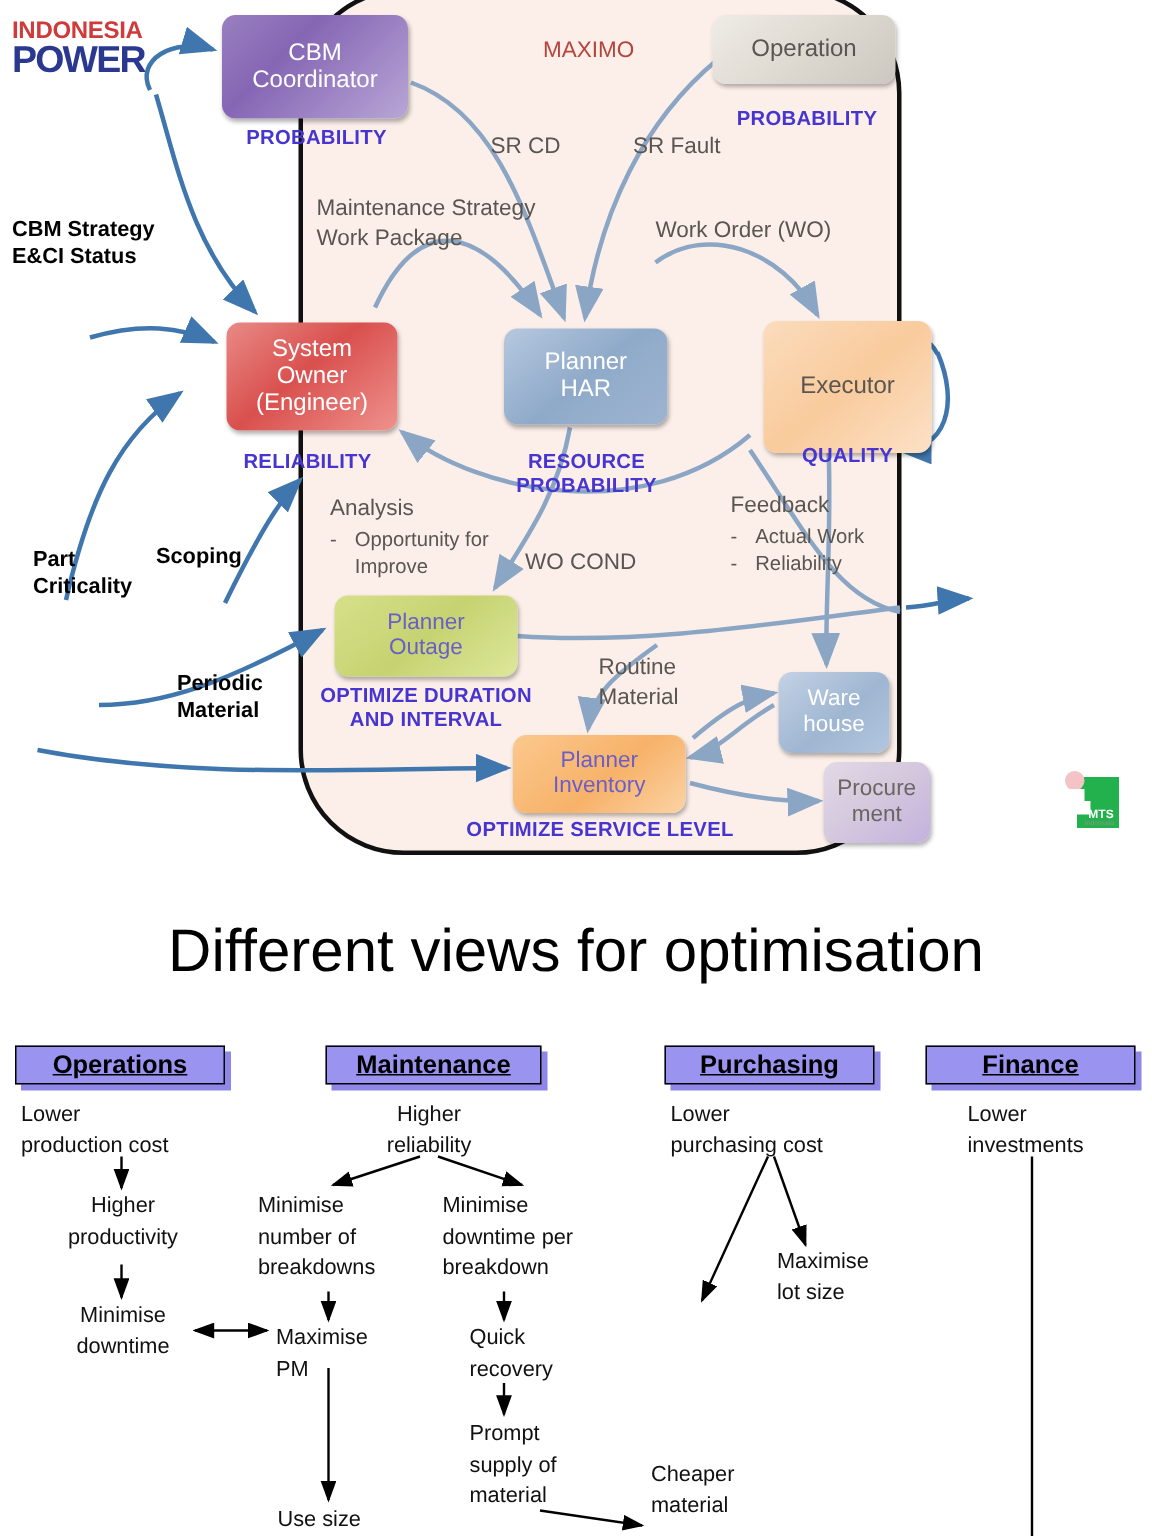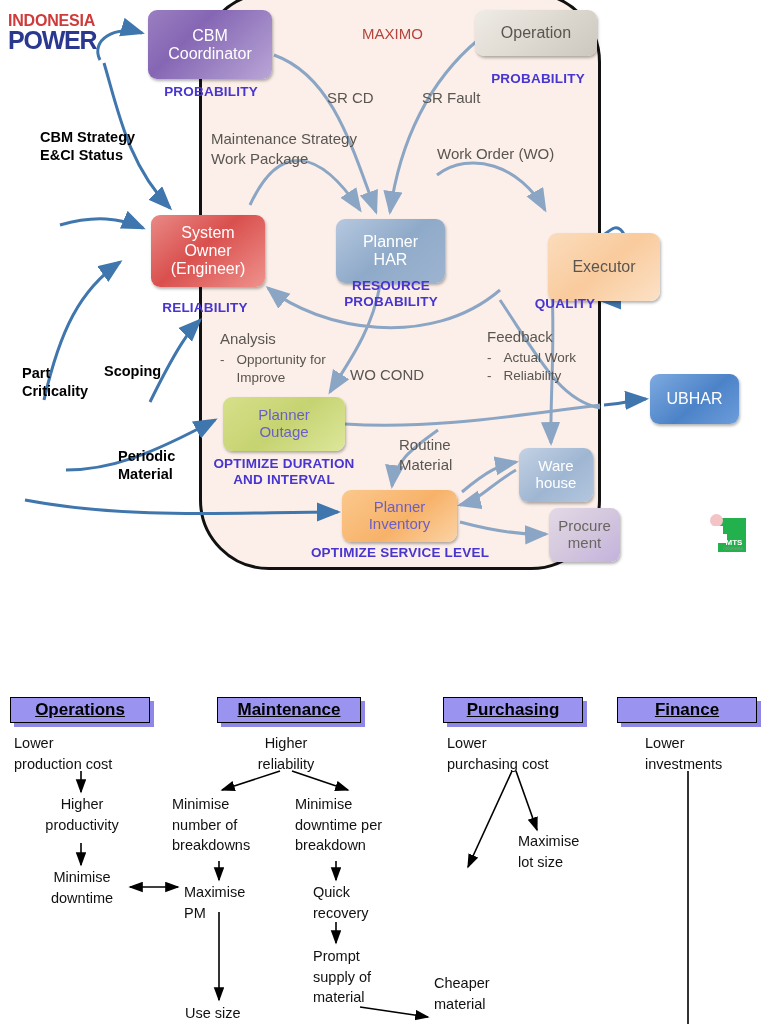--- a/index.html
+++ b/index.html
@@ -19,22 +19,22 @@
   .node span{display:block;}
 
   .n-cbm{left:148px;top:10px;width:124px;height:69px;font-size:16px;color:#ffffff;
      background:linear-gradient(135deg,#9a7fc0 0%,#8566b4 35%,#b9a6d6 100%);}
   .n-oper{left:475px;top:10px;width:122px;height:46px;font-size:16px;color:#5a5550;
      background:linear-gradient(140deg,#efece6 0%,#ddd8cf 55%,#cdc8bf 100%);}
   .n-sysowner{left:151px;top:215px;width:114px;height:72px;font-size:16px;color:#ffffff;
      background:linear-gradient(140deg,#e98a86 0%,#d9504e 45%,#ef928d 100%);}
   .n-planner{left:336px;top:219px;width:109px;height:64px;font-size:16px;color:#ffffff;
      background:linear-gradient(140deg,#b6c8df 0%,#8faac9 50%,#9db4d0 100%);}
-  .n-exec{left:509px;top:233px;width:112px;height:68px;font-size:16px;color:#5a5550;
-     background:linear-gradient(140deg,#fbdcbc 0%,#f9cb9d 50%,#fce1c6 100%);margin-left:39px;}
+  .n-exec{left:509px;top:214px;width:112px;height:88px;font-size:16px;color:#5a5550;
+     background:linear-gradient(140deg,#fbdcbc 0%,#f9cb9d 50%,#fce1c6 100%);}
   .n-outage{left:223px;top:397px;width:122px;height:54px;font-size:15px;color:#6b5ec6;
      background:linear-gradient(140deg,#d6e08a 0%,#c6d371 50%,#dde79b 100%);}
   .n-inventory{left:342px;top:490px;width:115px;height:52px;font-size:15px;color:#6b5ec6;
      background:linear-gradient(140deg,#fbc88d 0%,#f7b269 55%,#fbd3a5 100%);}
   .n-ware{left:519px;top:448px;width:74px;height:54px;font-size:15px;color:#ffffff;
      background:linear-gradient(140deg,#c4d2e4 0%,#9fb6d2 55%,#b3c6de 100%);}
   .n-procure{left:549px;top:508px;width:71px;height:54px;font-size:15px;color:#6a6560;
      background:linear-gradient(140deg,#e2d9e6 0%,#d5c9de 45%,#c3b2dd 100%);}
   .n-ubhar{left:650px;top:374px;width:89px;height:50px;font-size:16px;color:#ffffff;
      background:linear-gradient(140deg,#7eaae0 0%,#4c83c8 55%,#6d9ddb 100%);}
@@ -167,21 +167,21 @@
     </div>
   </div>
   <div class="caption" style="left:147px;top:300px;width:116px;">RELIABILITY</div>
 
   <div class="node n-planner">
     <div>
       <span>Planner</span>
       <span>HAR</span>
     </div>
   </div>
-  <div class="caption" style="left:333px;top:278px;width:116px;line-height:1.2;text-align:center;">
+  <div class="caption" style="left:333px;top:300px;width:116px;line-height:1.2;text-align:center;">
     <div>RESOURCE</div>
     <div>PROBABILITY</div>
   </div>
 
   <div class="node n-exec">
     <span>Executor</span>
   </div>
   <div class="caption" style="left:510px;top:296px;width:110px;">QUALITY</div>
 
   <div class="node n-outage">
@@ -210,23 +210,20 @@
     </div>
   </div>
 
   <div class="node n-ware">
     <div>
       <span>Ware</span>
       <span>house</span>
     </div>
   </div>
 
-  <div class="node n-ubhar">
-    <span>UBHAR</span>
-  </div>
 
   <div class="redLabel" style="left:362px;top:25px;">MAXIMO</div>
 
   <div class="grayLabel" style="left:327px;top:88px;">SR CD</div>
   <div class="grayLabel" style="left:422px;top:88px;">SR Fault</div>
   <div class="grayLabel" style="left:211px;top:129px;">
     <div>Maintenance Strategy</div>
     <div>Work Package</div>
   </div>
   <div class="grayLabel" style="left:437px;top:144px;">Work Order (WO)</div>
@@ -253,21 +250,21 @@
       <span>-</span>
       <span>Reliability</span>
     </div>
   </div>
 
   <div class="grayLabel" style="left:399px;top:435px;">
     <div>Routine</div>
     <div>Material</div>
   </div>
 
-  <div class="blkLabel" style="left:8px;top:128px;margin-left:32px;">
+  <div class="blkLabel" style="left:8px;top:144px;">
     <div>CBM Strategy</div>
     <div>E&amp;CI Status</div>
   </div>
   <div class="blkLabel" style="left:22px;top:364px;">
     <div>Part</div>
     <div>Criticality</div>
   </div>
   <div class="blkLabel" style="left:104px;top:362px;">Scoping</div>
   <div class="blkLabel" style="left:118px;top:447px;">
     <div>Periodic</div>
@@ -279,20 +276,21 @@
     <div class="dot"></div>
     <div class="g1"></div>
     <div class="g2"></div>
     <div class="t1">MTS</div>
     <div class="t2">Indonesia</div>
   </div>
 </div>
 
 <div id="bottomSection">
 
+  <div id="bigTitle">Different views for optimisation</div>
 
   <svg width="768" height="439">
     <defs>
       <marker id="bk" markerWidth="10" markerHeight="10" refX="8" refY="3.3" orient="auto" markerUnits="strokeWidth">
         <path d="M0,0 L9,3.3 L0,6.6 z" fill="#000"></path>
       </marker>
       <marker id="bkS" markerWidth="10" markerHeight="10" refX="1" refY="3.3" orient="auto" markerUnits="strokeWidth">
         <path d="M9,0 L0,3.3 L9,6.6 z" fill="#000"></path>
       </marker>
     </defs>

